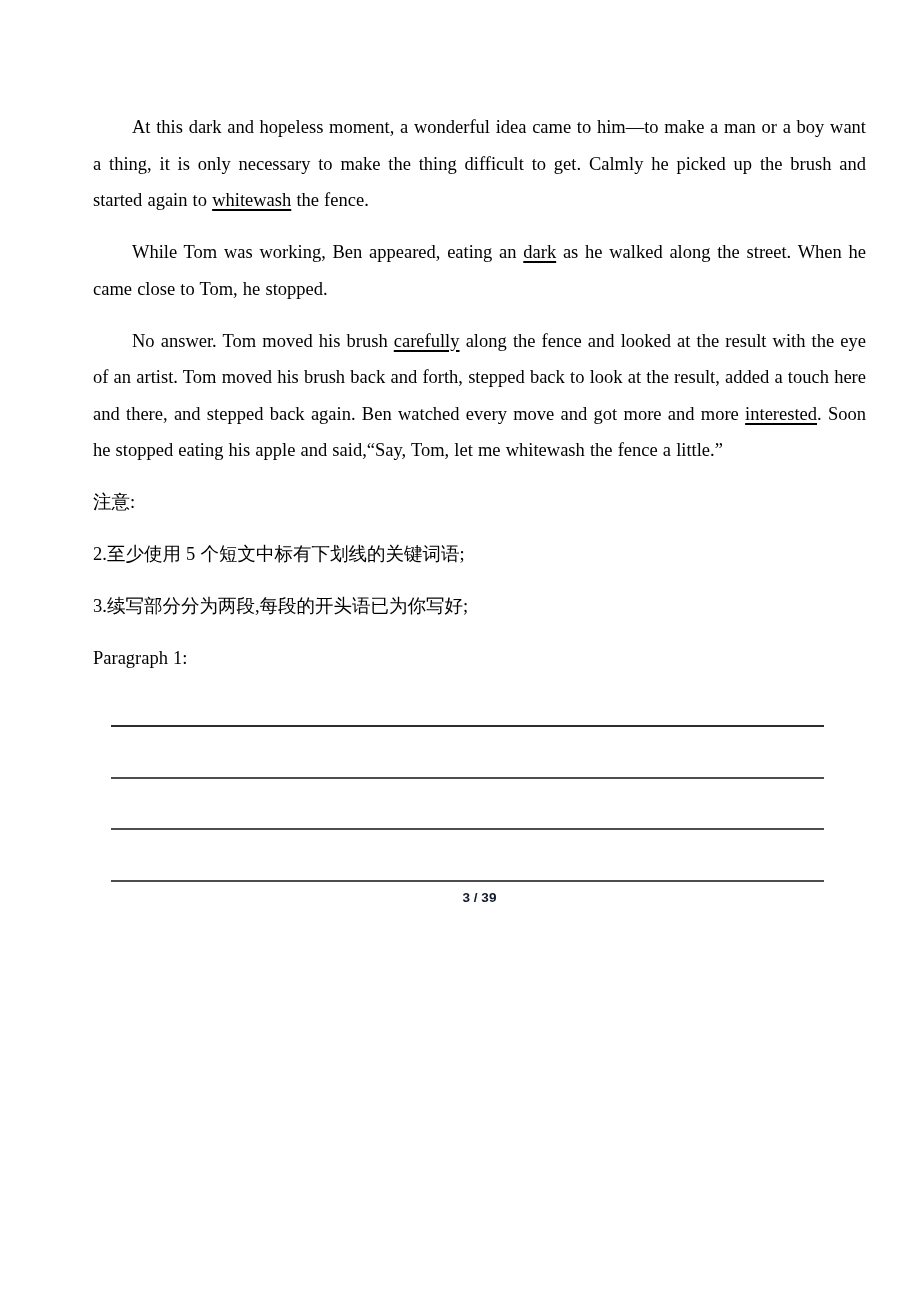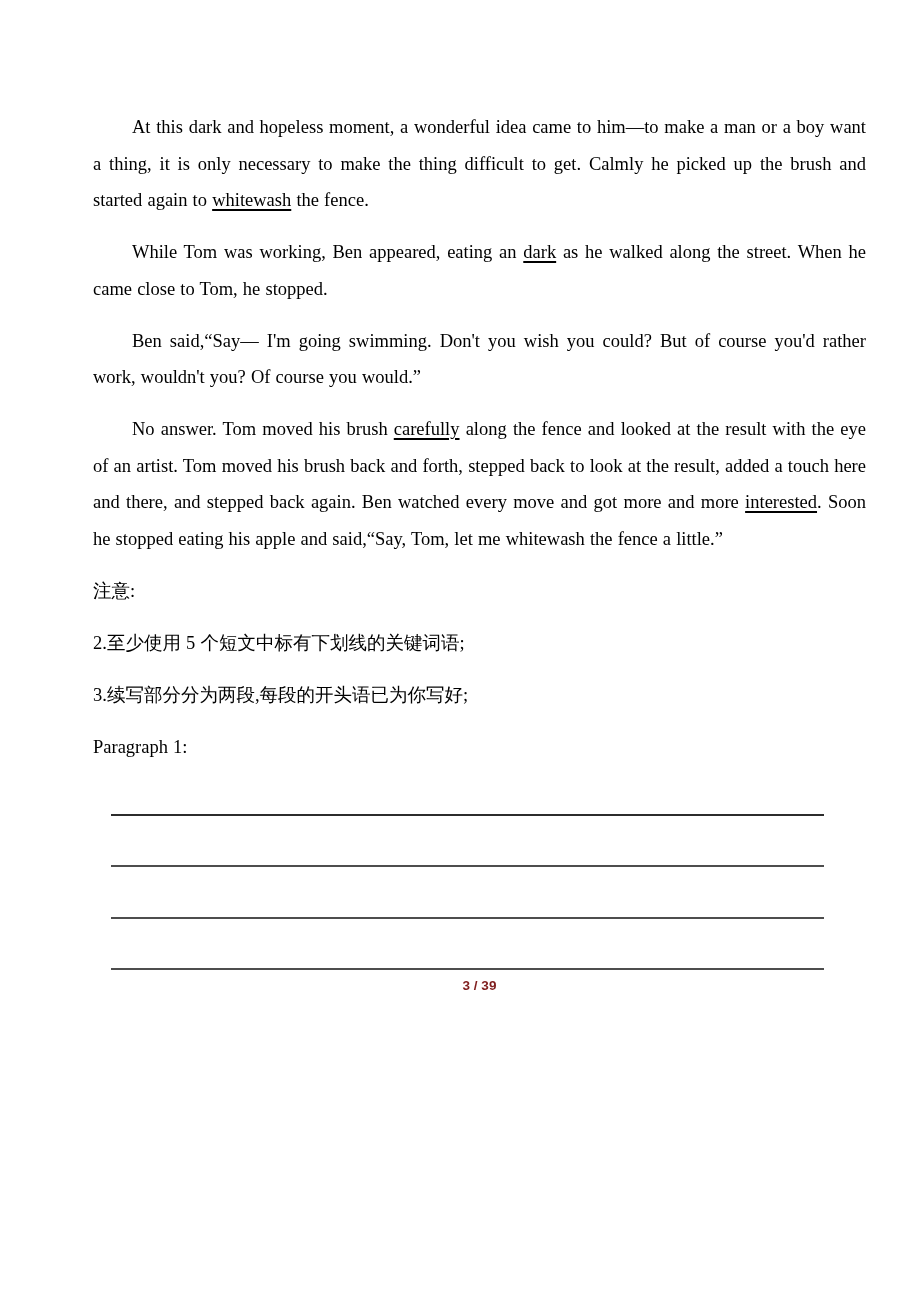--- a/index.html
+++ b/index.html
@@ -58,31 +58,30 @@
   .answer-line + .answer-line {
     height: 51.5px;
     border-bottom-color: #4d4d4d;
   }
   .page-number {
     margin-top: 8px;
     text-align: center;
     font-family: "Liberation Sans", "DejaVu Sans", sans-serif;
     font-weight: bold;
     font-size: 13.5px;
-    color: #7f1d1d;
+    color: #0f172a;
   }
 </style>
 </head>
 <body>
 
 <div class="page">
   <div>
       <p class="para indent"><span>At this dark and hopeless moment, a wonderful idea came to him—to make a man or a boy want a thing, it is only necessary to make the thing difficult to get. Calmly he picked up the brush and started again to </span><span class="kw">whitewash</span><span> the fence.</span></p>
       <p class="para indent"><span>While Tom was working, Ben appeared, eating an </span><span class="kw">dark</span><span> as he walked along the street. When he came close to Tom, he stopped.</span></p>
-      <p class="para indent"><span>Ben said,“Say— I'm going swimming. Don't you wish you could? But of course you'd rather work, wouldn't you? Of course you would.”</span></p>
       <p class="para indent"><span>No answer. Tom moved his brush </span><span class="kw">carefully</span><span> along the fence and looked at the result with the eye of an artist. Tom moved his brush back and forth, stepped back to look at the result, added a touch here and there, and stepped back again. Ben watched every move and got more and more </span><span class="kw">interested</span><span>. Soon he stopped eating his apple and said,“Say, Tom, let me whitewash the fence a little.”</span></p>
       <p class="para"><span>注意:</span></p>
       <p class="para"><span>2.至少使用 5 个短文中标有下划线的关键词语;</span></p>
       <p class="para"><span>3.续写部分分为两段,每段的开头语已为你写好;</span></p>
       <p class="para"><span>Paragraph 1:</span></p>
     </div>
   <div class="answer-lines">
       <div class="answer-line"></div>
       <div class="answer-line"></div>
       <div class="answer-line"></div>

